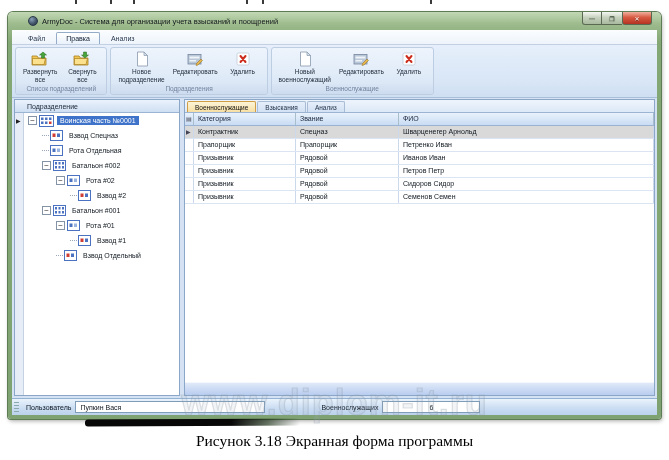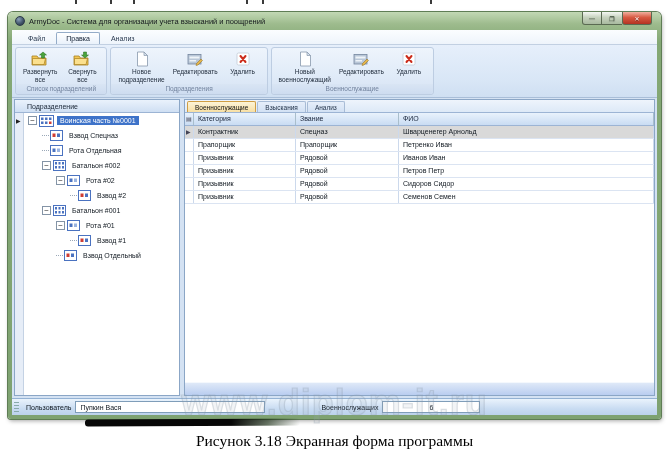--- a/index.html
+++ b/index.html
@@ -7,21 +7,21 @@
   .page { position:relative; width:669px; height:460px; background:#fff; overflow:hidden; }
 
   
   .crop-mark { position:absolute; top:0; width:2px; height:4px; background:#3a3a3a; }
 
   
   .window { position:absolute; left:8px; top:12px; width:653px; height:407px;
     border-radius:5px 5px 3px 3px;
     background:linear-gradient(180deg,#c2d8b4 0,#9dbb8d 12px,#84a875 30px,#7ea271 100%);
     box-shadow:0 0 0 1px #5f7d55, 1px 2px 4px rgba(0,0,0,.35); }
-  .titlebar { position:absolute; left:0; top:0; right:0; height:18px; display:flex; align-items:center; padding-left:7px; }
+  .titlebar { position:absolute; left:0; top:0; right:0; height:18px; display:flex; align-items:center; padding-left:20px; }
   .app-icon { width:10px; height:10px; border-radius:50%;
     background:radial-gradient(circle at 35% 30%,#8aa0b8 0,#44586e 55%,#24303e 100%);
     border:1px solid #2c3a48; margin-right:4px; flex:0 0 auto; }
   .title-text { font-size:7.5px; color:#14181c; white-space:nowrap; overflow:hidden; }
   .win-controls { position:absolute; top:0; right:9px; display:flex; }
   .wbtn { height:13px; border:1px solid #5a6a52; border-top:none; display:flex; align-items:center; justify-content:center;
     font-size:6px; color:#fff; text-shadow:0 1px 1px rgba(0,0,0,.5); }
   .wbtn.min  { width:20px; border-radius:0 0 0 3px; background:linear-gradient(#f4f7f2,#c6d2be 45%,#a9baa0); color:#3a4a36;}
   .wbtn.max  { width:20px; background:linear-gradient(#f4f7f2,#c6d2be 45%,#a9baa0); color:#3a4a36; border-left:none; border-right:none;}
   .wbtn.close{ width:30px; border-radius:0 0 3px 3px; background:linear-gradient(#f0b0a0,#d85a42 45%,#b43322); }

